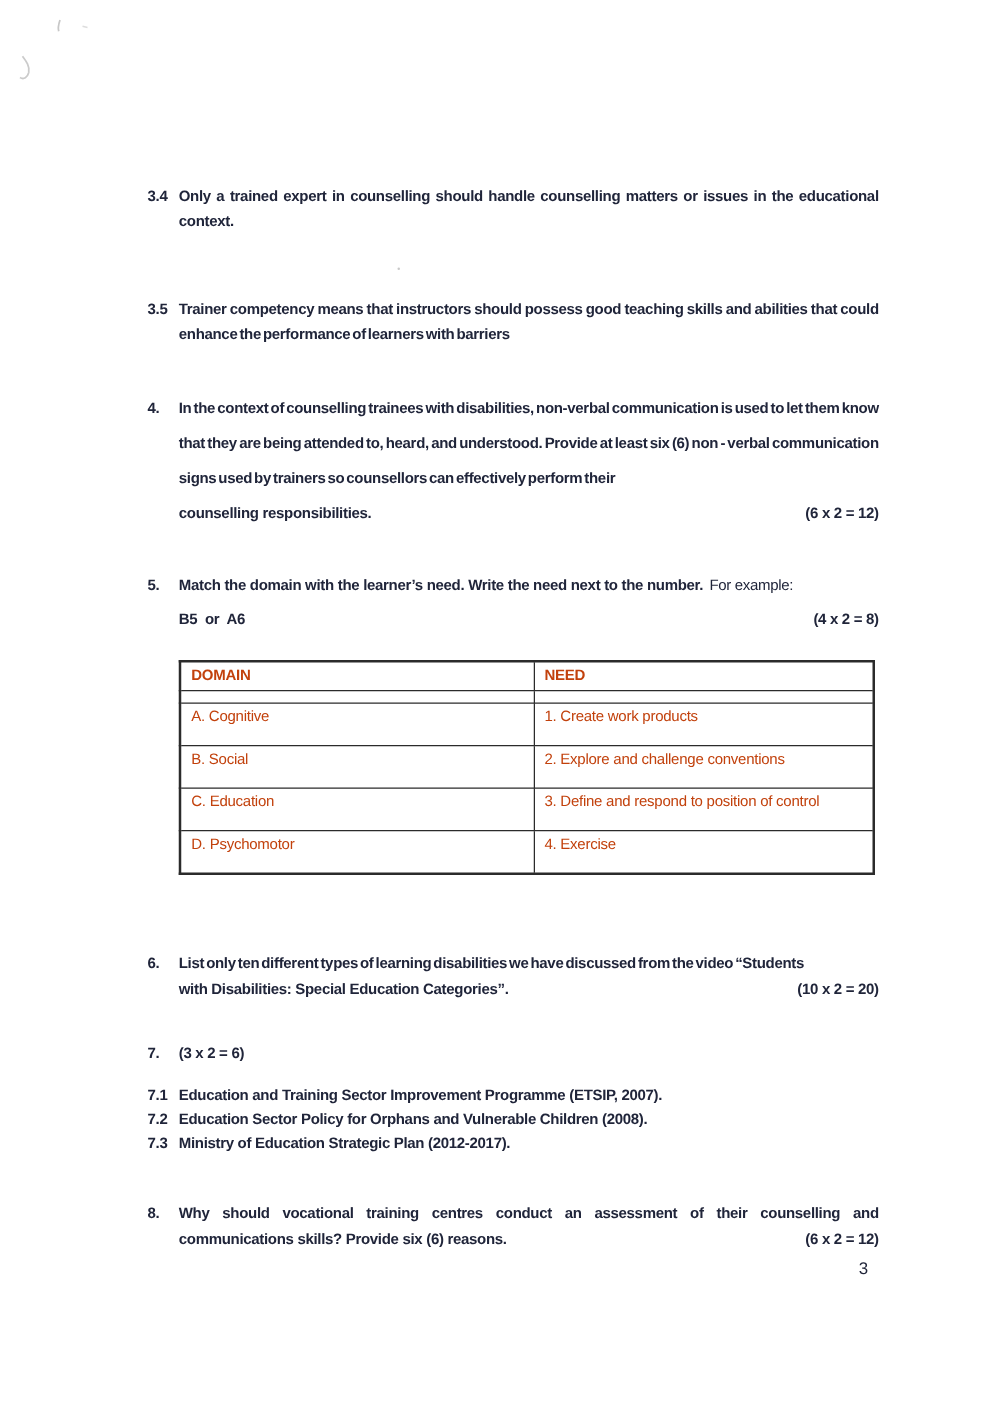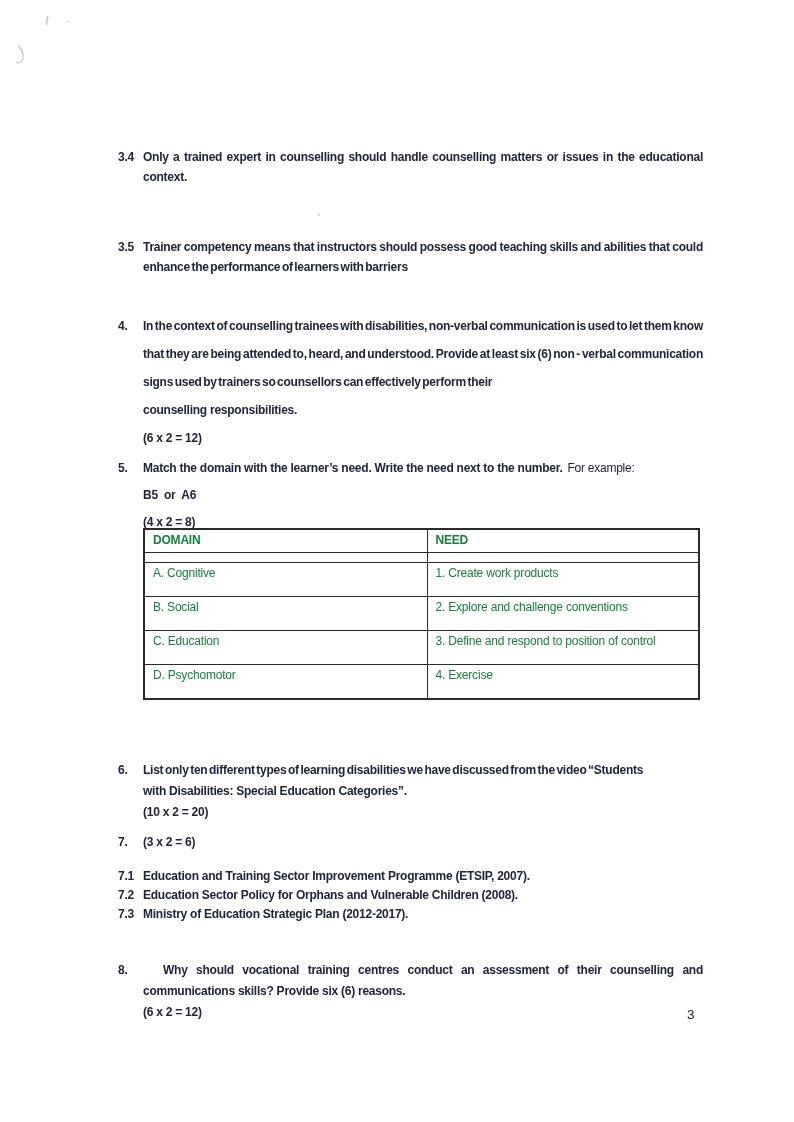--- a/index.html
+++ b/index.html
@@ -12,34 +12,34 @@
     font-weight:700;
     font-size:12px;
     letter-spacing:-0.25px;
     overflow:hidden;
   }
   .q{position:absolute;left:118px;width:585px;display:flex;align-items:flex-start;}
   .qnum{flex:0 0 25px;width:25px;}
   .qcol{flex:1;min-width:0;}
   .qbody{flex:1;min-width:0;}
   .just{text-align:justify;word-spacing:-1.5px;}
-  .justlast{text-align:justify;text-align-last:justify;word-spacing:-1.5px;margin-left:20px;}
+  .justlast{text-align:justify;text-align-last:justify;word-spacing:-1.5px;}
   .lh20{line-height:20px;}
   .lh21{line-height:21px;}
   .lh27{line-height:27px;}
   .lh28{line-height:28px;}
   .lh19{line-height:19px;}
-  .tailrow{display:flex;justify-content:space-between;align-items:baseline;flex-direction:column;}
+  .tailrow{display:flex;justify-content:space-between;align-items:baseline;}
   .marks{white-space:nowrap;}
   .reg{font-weight:400;margin-left:5px;text-align:center;}
   .pre{white-space:pre;}
   .match-table{
     position:absolute;left:143px;top:528px;width:557px;
     border-collapse:collapse;
-    font-size:12px;color:#15803d;
+    font-size:12px;color:#c2410c;
   }
   .match-table td{
     border:1.5px solid #2b2b2b;
     padding:3px 8px;
     vertical-align:top;
     font-weight:400;
     letter-spacing:-0.2px;
   }
   .match-table{border:2px solid #2b2b2b;}
   .match-table .hrow td{font-weight:700;height:16px;}

